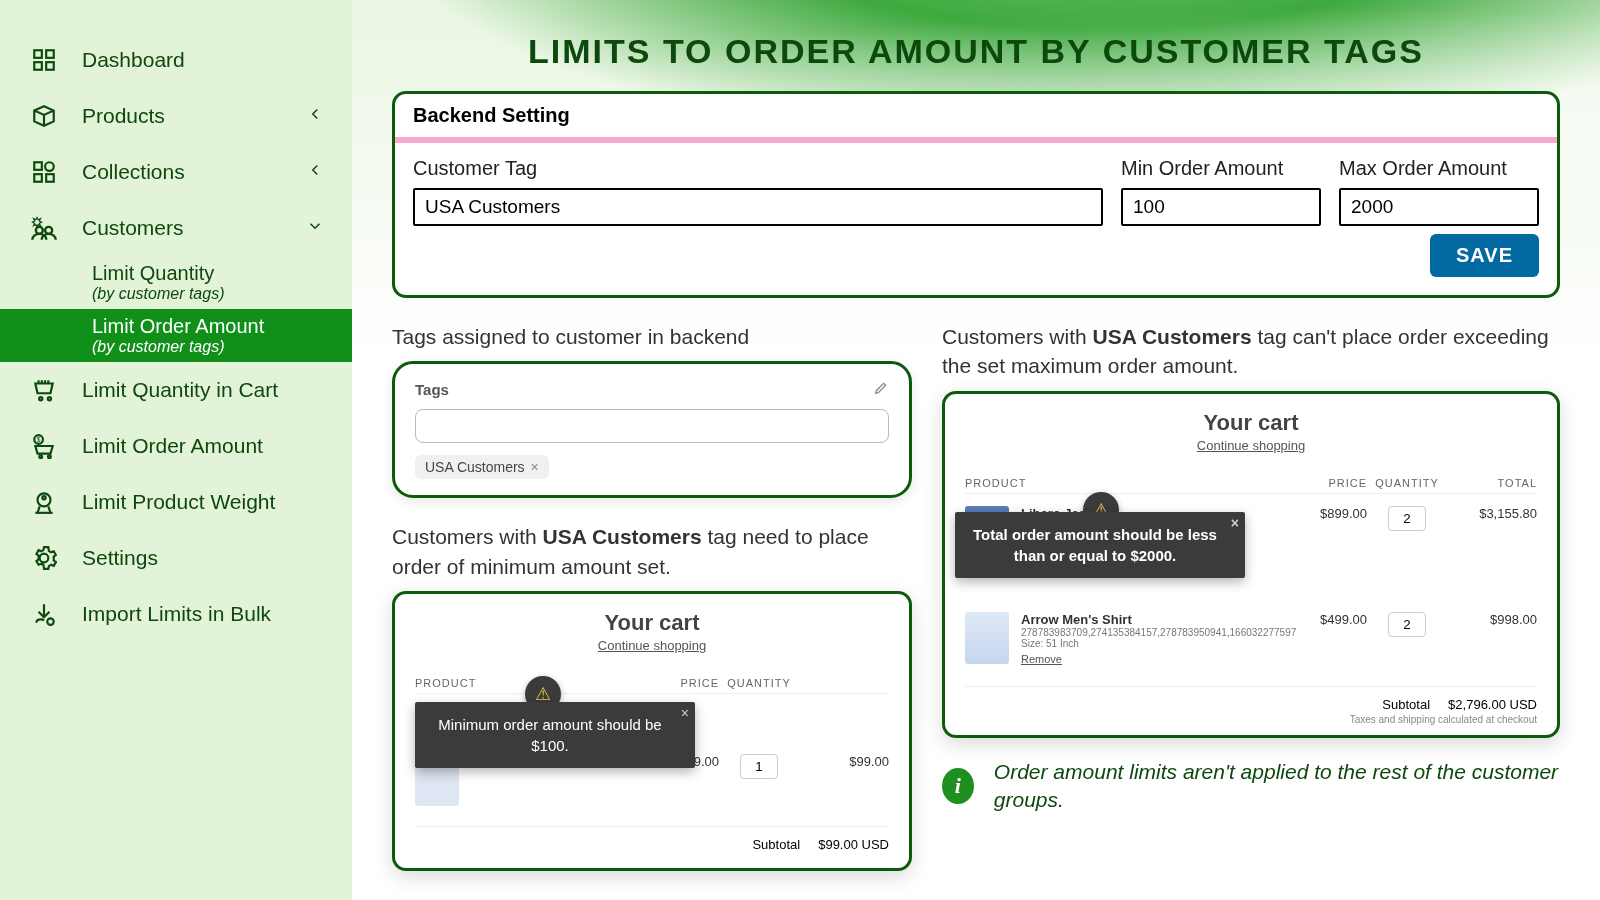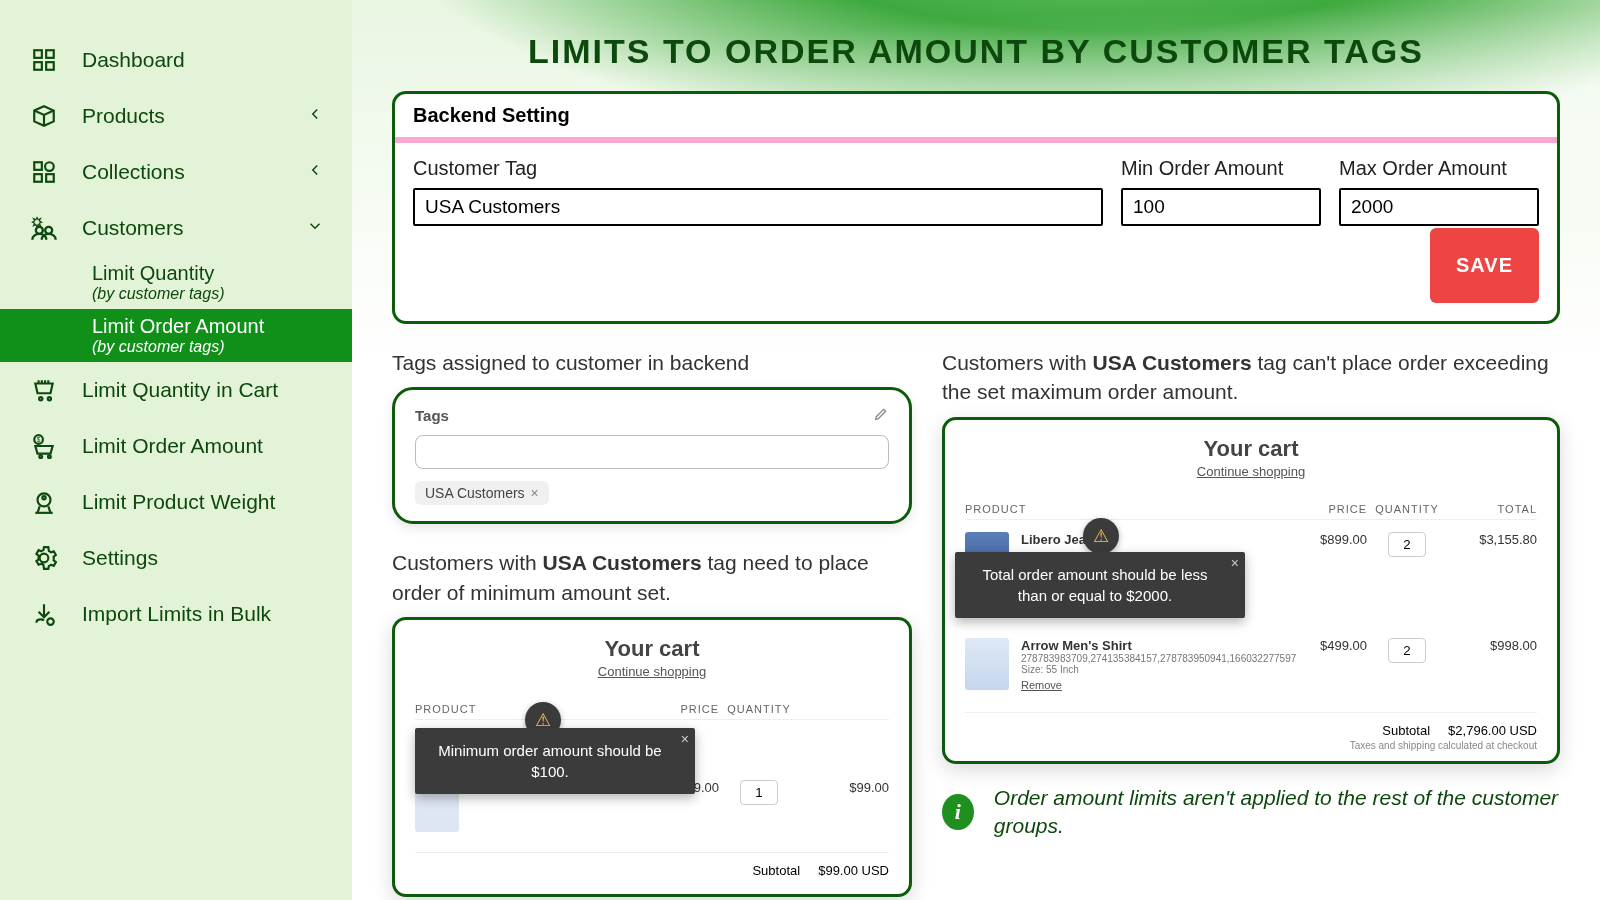--- a/index.html
+++ b/index.html
@@ -64,23 +64,23 @@
 .form-row { display: flex; gap: 18px; }
 .field { display: flex; flex-direction: column; }
 .field-lg { flex: 1; }
 .field-sm { width: 200px; }
 .field label { font-size: 20px; color: #222; margin-bottom: 8px; }
 .field input {
   font-size: 19px; padding: 6px 10px;
   border: 2px solid #000; border-radius: 2px;
 }
 .save-btn {
-  margin-top: 2px; margin-left: auto; display: block;
-  background: #ef4444; color: #fff; border: none; border-radius: 6px;
-  padding: 26px 26px; font-size: 20px; font-weight: 700; letter-spacing: 1px;
+  margin-top: 8px; margin-left: auto; display: block;
+  background: #0369a1; color: #fff; border: none; border-radius: 6px;
+  padding: 10px 26px; font-size: 20px; font-weight: 700; letter-spacing: 1px;
   cursor: pointer;
 }
 .cols { display: flex; gap: 30px; }
 .colL { width: 520px; }
 .colR { flex: 1; }
 .caption { font-size: 21px; color: #333; margin: 6px 0 10px 0; line-height: 1.4; }
 .caption strong { font-weight: 700; }
 .tagbox {
   background:#fff; border:3px solid #0b5b0b; border-radius:21px;
   padding:16px 20px; box-shadow: 0 4px 12px rgba(0,0,0,0.1);
@@ -362,31 +362,31 @@
           <div class="thumb jeans"></div>
           <div class="info">
             <div class="name">Libero Jeans</div>
           </div>
           <div class="price">$899.00</div>
           <div class="qty"><input value="2" style=""></div>
           <div class="tot">$3,155.80</div>
         </div>
 
         <div class="warn-ico" style="top:98px; left:138px;"></div>
-        <div class="toast" style="top:132px; left:10px; max-width:290px;">
+        <div class="toast" style="top:118px; left:10px; max-width:290px;font-weight:bold;">
           <span>Total order amount should be less than or equal to $2000.</span>
           <span class="tx">×</span>
         </div>
 
         <div class="cart-row" style="margin-top:30px;">
           <div class="thumb shirt"></div>
           <div class="info">
             <div class="name">Arrow Men's Shirt</div>
             <div class="meta">278783983709,274135384157,278783950941,166032277597</div>
-            <div class="meta">Size: 55 Inch</div>
+            <div class="meta">Size: 51 Inch</div>
             <span class="remove">Remove</span>
           </div>
           <div class="price">$499.00</div>
           <div class="qty"><input value="2" style=""></div>
           <div class="tot">$998.00</div>
         </div>
 
         <div class="cart-sub">
           <span>Subtotal</span>&nbsp;&nbsp;&nbsp;&nbsp;
           <span>$2,796.00 USD</span>

